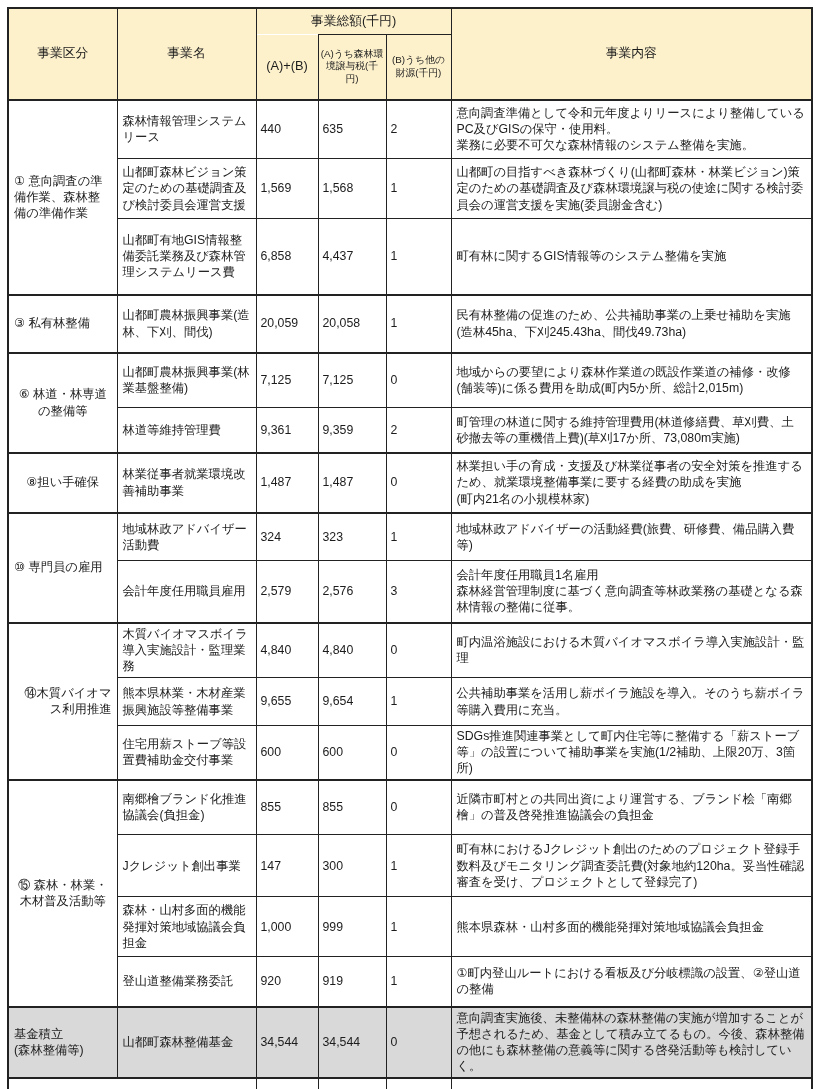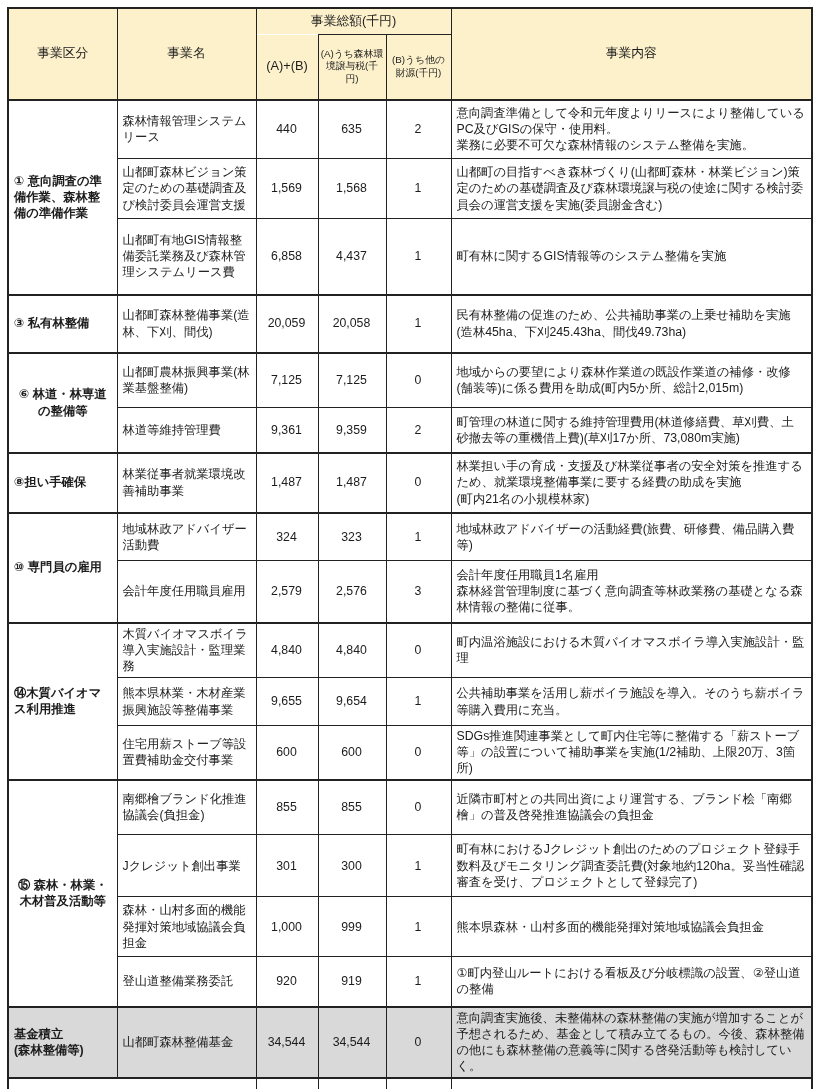--- a/index.html
+++ b/index.html
@@ -34,23 +34,23 @@
     word-break:break-all;
   }
   thead th{
     background:var(--header-bg,#FDF1CC);
     font-size:12.8px;
   }
   th.th-total-group{border-bottom:none;height:21px;}
   th.th-ab{border-top:none;}
   tr.h2 th{border-bottom:2px solid var(--line,#222);height:60px;}
   th.th-sub{font-size:9.8px;line-height:1.3;padding:1px 2px;}
-  td.cat{white-space:pre-line;padding:0 5px;font-weight:bold;}
+  td.cat{white-space:pre-line;padding:0 5px;}
   td.name{text-align:left;padding:2px 5px;}
-  td.num{text-align:center;padding-right:5px;font-size:12.3px;}
+  td.num{text-align:left;padding-right:5px;font-size:12.3px;}
   td.desc{text-align:left;white-space:pre-wrap;padding:2px 5px;}
   tr.group-start td{border-top:2px solid var(--line,#222);}
   tr.fund td{background:var(--fund-bg,#D9D9D9);}
   tfoot td{border-top:2px solid var(--line,#222);height:49px;}
   td.total-label{text-align:right;padding-right:6px;}
 </style>
 </head>
 <body>
 
 <div class="page">
@@ -96,21 +96,21 @@
         </tr>
         <tr style="height: 76px;">
           <td class="name">山都町有地GIS情報整備委託業務及び森林管理システムリース費</td>
           <td class="num">6,858</td>
           <td class="num">4,437</td>
           <td class="num">1</td>
           <td class="desc">町有林に関するGIS情報等のシステム整備を実施</td>
         </tr>
         <tr class="group-start" style="height: 58px;">
           <td class="cat" rowspan="1" style="text-align: left;">③ 私有林整備</td>
-          <td class="name">山都町森林整備事業(造林、下刈、間伐)</td>
+          <td class="name">山都町農林振興事業(造林、下刈、間伐)</td>
           <td class="num">20,059</td>
           <td class="num">20,058</td>
           <td class="num">1</td>
           <td class="desc">民有林整備の促進のため、公共補助事業の上乗せ補助を実施(造林45ha、下刈245.43ha、間伐49.73ha)</td>
         </tr>
         <tr class="group-start" style="height: 55px;">
           <td class="cat" rowspan="2" style="text-align: center;">⑥ 林道・林専道の整備等</td>
           <td class="name">山都町農林振興事業(林業基盤整備)</td>
           <td class="num">7,125</td>
           <td class="num">7,125</td>
@@ -118,21 +118,21 @@
           <td class="desc">地域からの要望により森林作業道の既設作業道の補修・改修(舗装等)に係る費用を助成(町内5か所、総計2,015m)</td>
         </tr>
         <tr style="height: 45px;">
           <td class="name">林道等維持管理費</td>
           <td class="num">9,361</td>
           <td class="num">9,359</td>
           <td class="num">2</td>
           <td class="desc">町管理の林道に関する維持管理費用(林道修繕費、草刈費、土砂撤去等の重機借上費)(草刈17か所、73,080m実施)</td>
         </tr>
         <tr class="group-start" style="height: 60px;">
-          <td class="cat" rowspan="1" style="text-align: left;">⑧担い手確保</td>
+          <td class="cat" rowspan="1" style="text-align: center;">⑧担い手確保</td>
           <td class="name">林業従事者就業環境改善補助事業</td>
           <td class="num">1,487</td>
           <td class="num">1,487</td>
           <td class="num">0</td>
           <td class="desc">林業担い手の育成・支援及び林業従事者の安全対策を推進するため、就業環境整備事業に要する経費の助成を実施
 (町内21名の小規模林家)</td>
         </tr>
         <tr class="group-start" style="height: 48px;">
           <td class="cat" rowspan="2" style="text-align: left; margin-left: 20px;">⑩ 専門員の雇用</td>
           <td class="name">地域林政アドバイザー活動費</td>
@@ -143,21 +143,21 @@
         </tr>
         <tr style="height: 62px;">
           <td class="name">会計年度任用職員雇用</td>
           <td class="num">2,579</td>
           <td class="num">2,576</td>
           <td class="num">3</td>
           <td class="desc">会計年度任用職員1名雇用
 森林経営管理制度に基づく意向調査等林政業務の基礎となる森林情報の整備に従事。</td>
         </tr>
         <tr class="group-start" style="height: 55px;">
-          <td class="cat" rowspan="3" style="text-align: left;">⑭木質バイオマス利用推進</td>
+          <td class="cat" rowspan="3" style="text-align: right;">⑭木質バイオマス利用推進</td>
           <td class="name">木質バイオマスボイラ導入実施設計・監理業務</td>
           <td class="num">4,840</td>
           <td class="num">4,840</td>
           <td class="num">0</td>
           <td class="desc">町内温浴施設における木質バイオマスボイラ導入実施設計・監理</td>
         </tr>
         <tr style="height: 48px;">
           <td class="name">熊本県林業・木材産業振興施設等整備事業</td>
           <td class="num">9,655</td>
           <td class="num">9,654</td>
@@ -174,21 +174,21 @@
         <tr class="group-start" style="height: 55px;">
           <td class="cat" rowspan="4" style="text-align: center;">⑮ 森林・林業・木材普及活動等</td>
           <td class="name">南郷檜ブランド化推進協議会(負担金)</td>
           <td class="num">855</td>
           <td class="num">855</td>
           <td class="num">0</td>
           <td class="desc">近隣市町村との共同出資により運営する、ブランド桧「南郷檜」の普及啓発推進協議会の負担金</td>
         </tr>
         <tr style="height: 62px;">
           <td class="name">Jクレジット創出事業</td>
-          <td class="num">301</td>
+          <td class="num">147</td>
           <td class="num">300</td>
           <td class="num">1</td>
           <td class="desc">町有林におけるJクレジット創出のためのプロジェクト登録手数料及びモニタリング調査委託費(対象地約120ha。妥当性確認審査を受け、プロジェクトとして登録完了)</td>
         </tr>
         <tr style="height: 60px;">
           <td class="name">森林・山村多面的機能発揮対策地域協議会負担金</td>
           <td class="num">1,000</td>
           <td class="num">999</td>
           <td class="num">1</td>
           <td class="desc">熊本県森林・山村多面的機能発揮対策地域協議会負担金</td>

